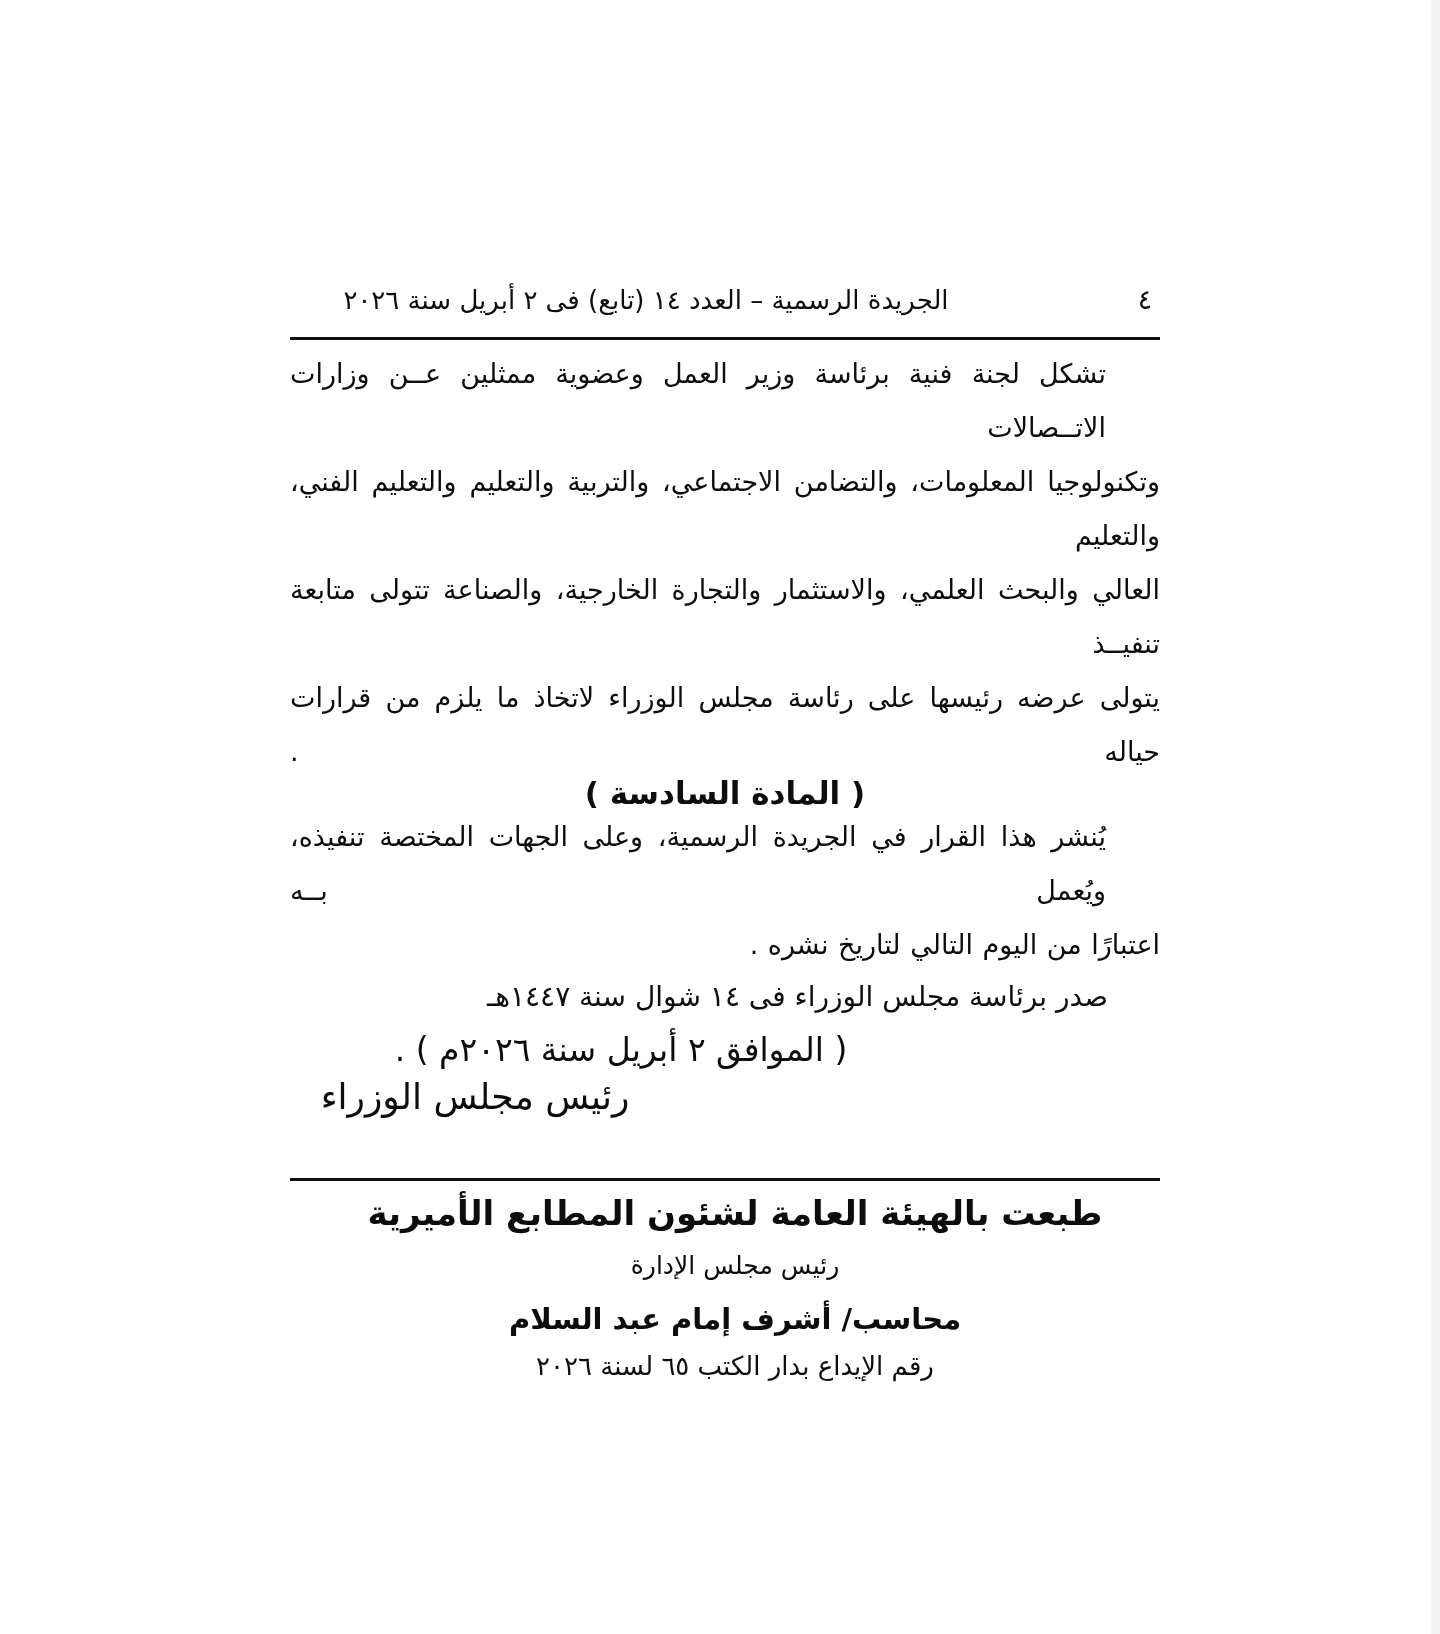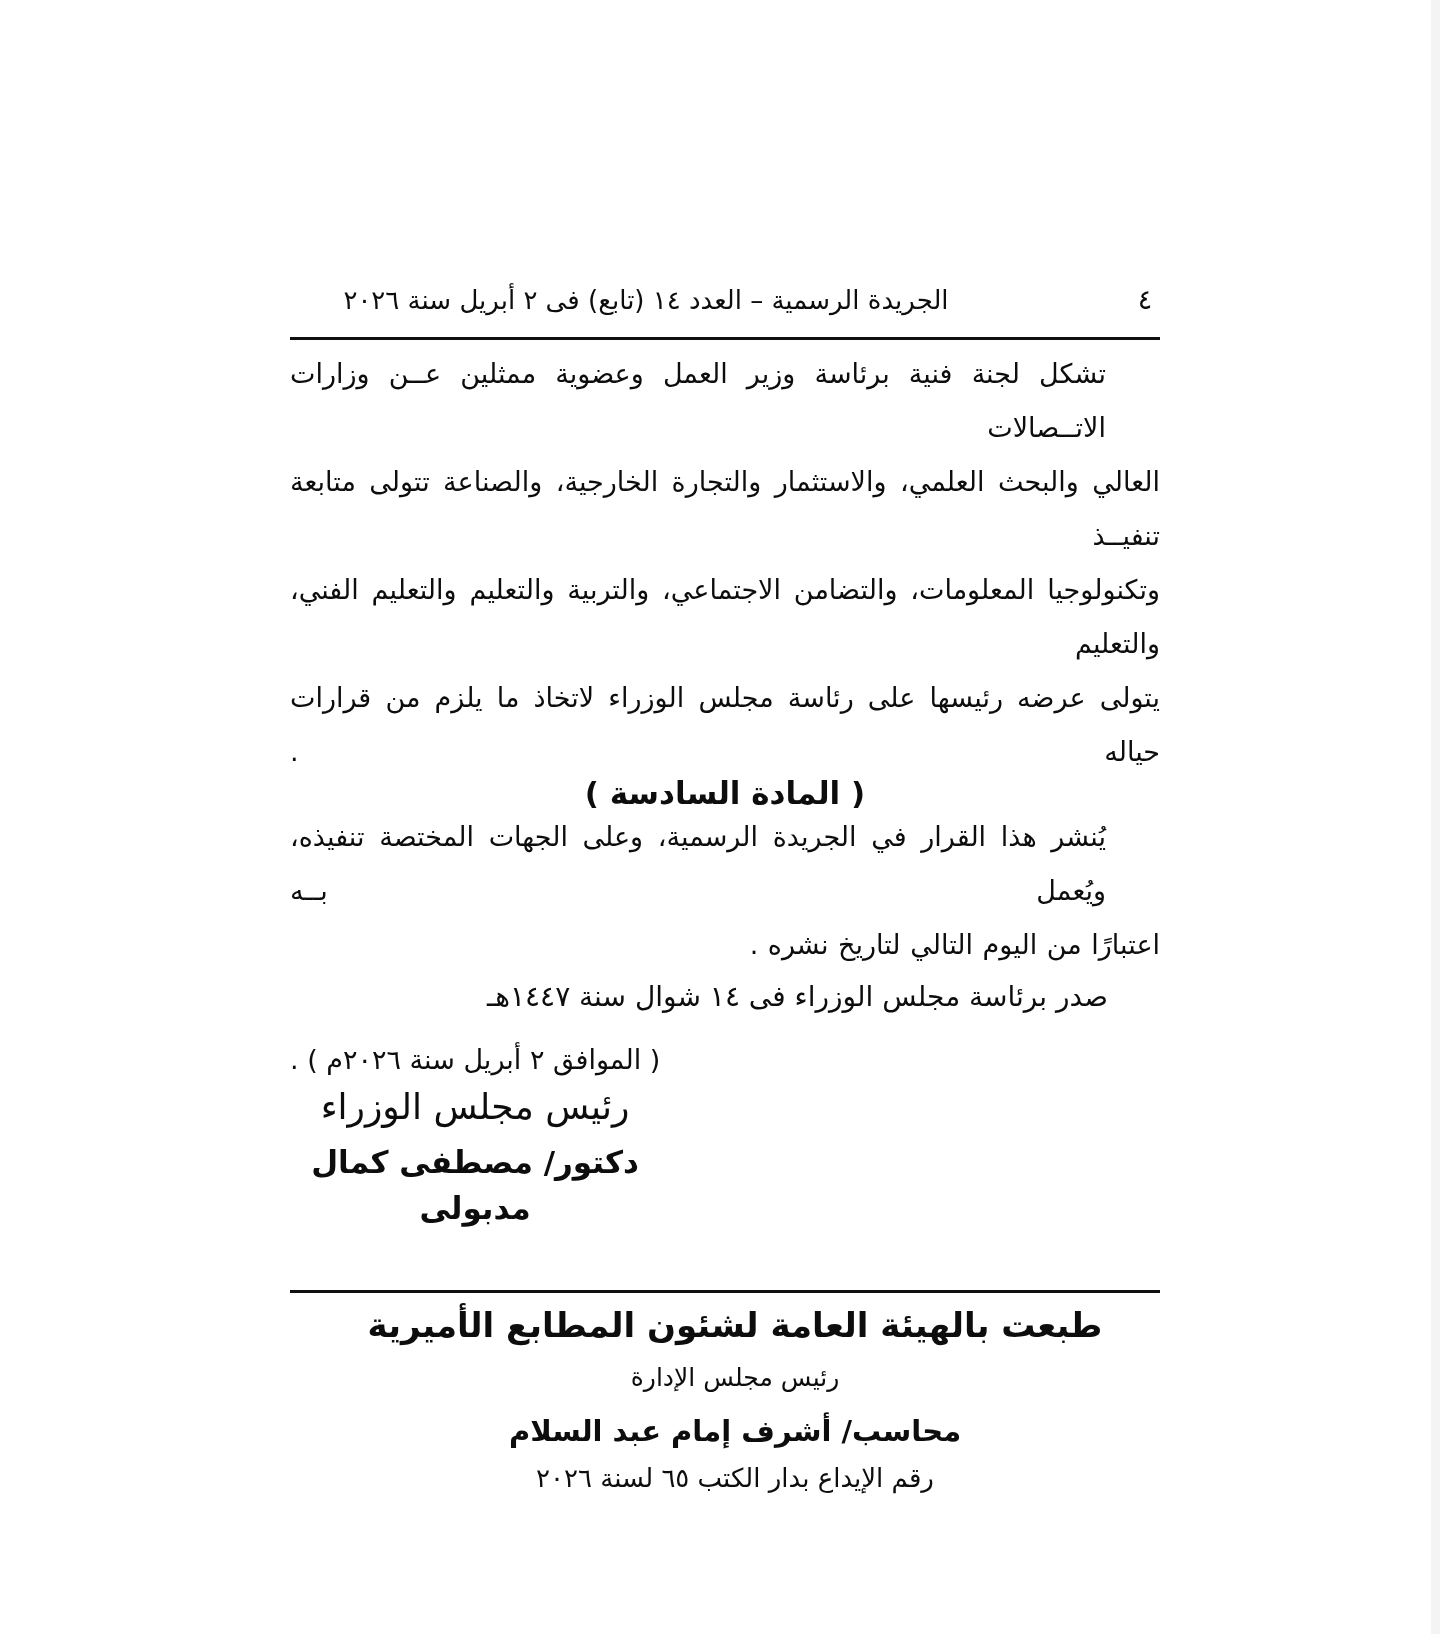--- a/index.html
+++ b/index.html
@@ -33,21 +33,21 @@
   .para.second { margin-top: -3px; }
   .line {
     font-size: 27px; line-height: 54px;
     text-align: justify; text-align-last: justify;
     word-spacing: 1px;
   }
   .line.first { padding-right: 54px; }
   .line.endline { text-align-last: right; }
   
   .issued-hijri { margin-top: 1px; font-size: 28px; line-height: 48px; text-align: right; padding-left: 0; padding-right: 52px; }
-  .issued-greg  { margin-top: 16px; font-size: 27px; line-height: 46px; text-align: left; padding-right: 208px; }
+  .issued-greg  { margin-top: 6px; font-size: 33px; line-height: 46px; text-align: center; padding-right: 208px; }
   
   .signature { margin-top: 2px; width: 370px; margin-right: auto; margin-left: 0; text-align: center; }
   .sig-title { font-size: 36px; line-height: 44px; }
   .sig-name  { margin-top: 10px; font-size: 31px; line-height: 46px; font-weight: bold; letter-spacing: -.5px; }
   
   .footer-rule { margin-top: 59px; }
   .footer { position: relative; right: -10px; text-align: center; }
   .printer     { margin-top: 9px;  font-size: 34px; line-height: 46px; font-weight: bold; letter-spacing: -1px; }
   .chair-title { margin-top: 10px; font-size: 25px; line-height: 40px; }
   .chair-name  { margin-top: 12px;  font-size: 29px; line-height: 42px; font-weight: bold; letter-spacing: -.5px; }
@@ -60,38 +60,37 @@
 
   <div class="header-row">
     <div class="page-number">٤</div>
     <div class="header-title">الجريدة الرسمية – العدد ١٤ (تابع) فى ٢ أبريل سنة ٢٠٢٦</div>
   </div>
   <div class="rule header-rule"></div>
 
 
   <div class="para">
     <div class="line first">تشكل لجنة فنية برئاسة وزير العمل وعضوية ممثلين عــن وزارات الاتــصالات</div>
+    <div class="line">وتكنولوجيا المعلومات، والتضامن الاجتماعي، والتربية والتعليم والتعليم الفني، والتعليم</div>
     <div class="line">العالي والبحث العلمي، والاستثمار والتجارة الخارجية، والصناعة تتولى متابعة تنفيــذ</div>
-    <div class="line">وتكنولوجيا المعلومات، والتضامن الاجتماعي، والتربية والتعليم والتعليم الفني، والتعليم</div>
     <div class="line">يتولى عرضه رئيسها على رئاسة مجلس الوزراء لاتخاذ ما يلزم من قرارات حياله .</div>
   </div>
 
   <div class="article-heading second">( المادة السادسة )</div>
 
   <div class="para second">
     <div class="line first">يُنشر هذا القرار في الجريدة الرسمية، وعلى الجهات المختصة تنفيذه، ويُعمل بــه</div>
     <div class="line endline">اعتبارًا من اليوم التالي لتاريخ نشره .</div>
   </div>
 
   <div class="issued-hijri">صدر برئاسة مجلس الوزراء فى ١٤ شوال سنة ١٤٤٧هـ</div>
   <div class="issued-greg">( الموافق ٢ أبريل سنة ٢٠٢٦م ) .</div>
 
   <div class="signature">
     <div class="sig-title">رئيس مجلس الوزراء</div>
-    <div class="sig-name">دكتور/ مصطفى كمال مدبولى</div>
   </div>
 
   <div class="rule footer-rule"></div>
 
   <div class="footer">
     <div class="printer">طبعت بالهيئة العامة لشئون المطابع الأميرية</div>
     <div class="chair-title">رئيس مجلس الإدارة</div>
     <div class="chair-name">محاسب/ أشرف إمام عبد السلام</div>
     <div class="deposit">رقم الإيداع بدار الكتب ٦٥ لسنة ٢٠٢٦</div>
 

